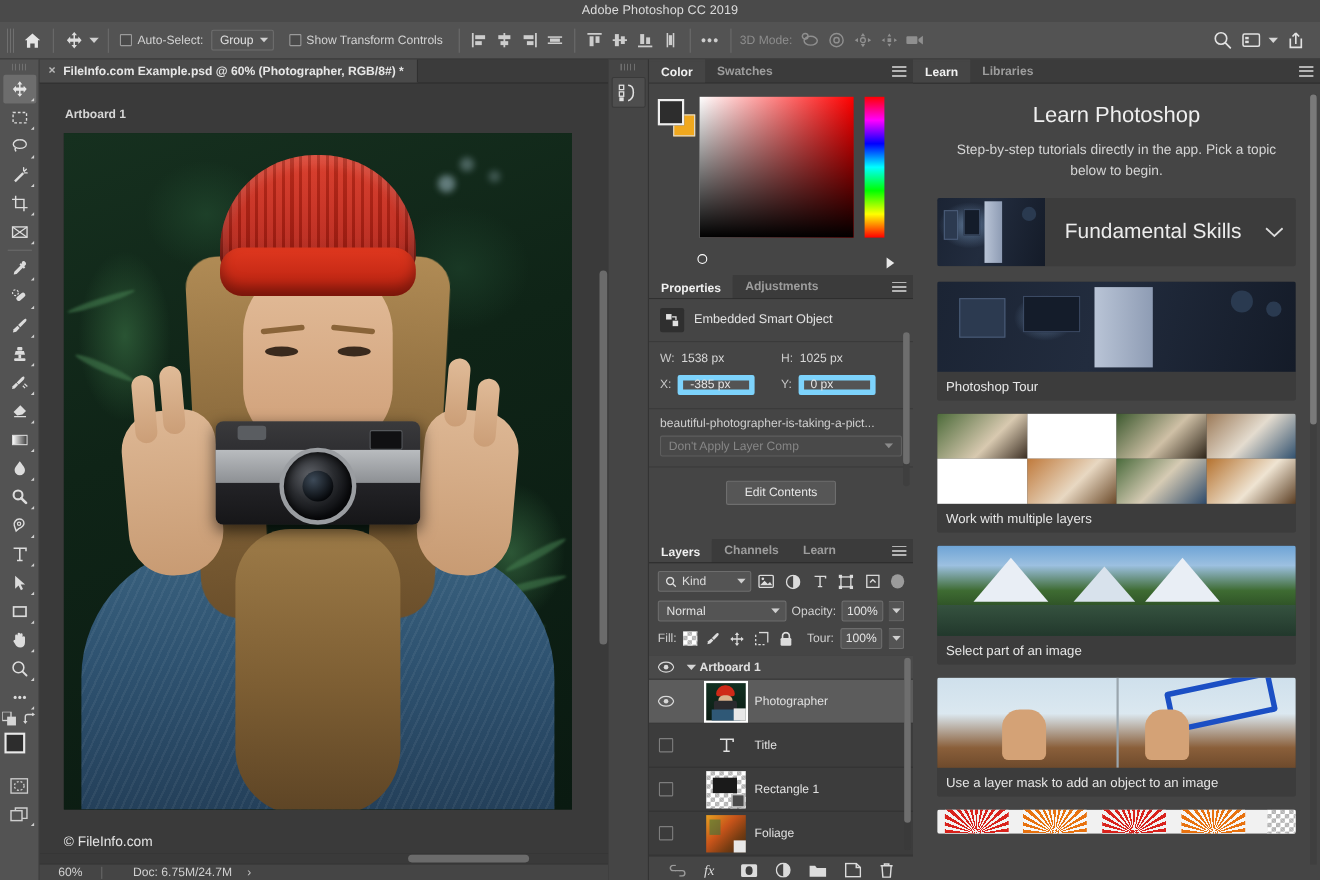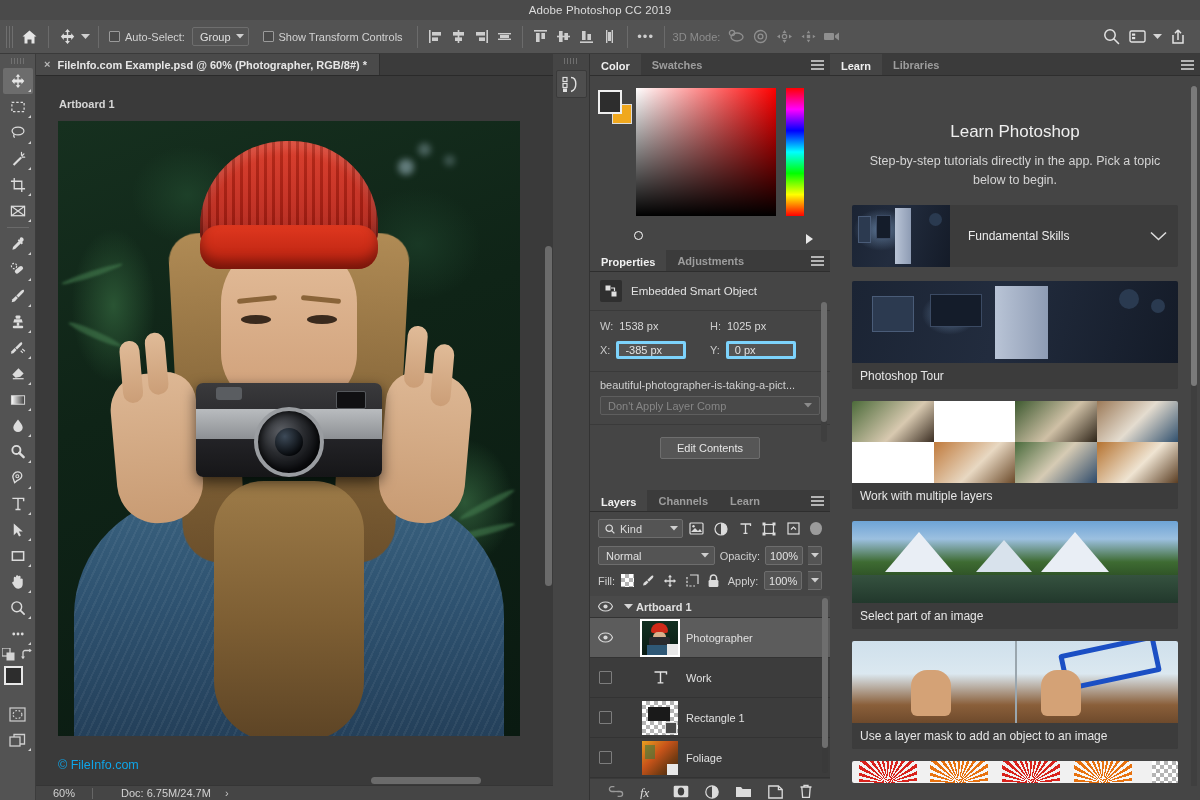--- a/index.html
+++ b/index.html
@@ -80,21 +80,21 @@
   
   .canvas-area {
     position:absolute; left:36px; top:76px; width:517px; height:700px;
     background:#3a3a3a; overflow:hidden;
   }
   .artboard-label { position:absolute; left:23px; top:22px; color:#d6d6d6; font-size:11px; font-weight:bold;}
   .artboard {
     position:absolute; left:22px; top:45px; width:462px; height:615px;
     background:#0d1a12; overflow:hidden;
   }
-  .watermark { position:absolute; left:22px; top:682px; color:#0ea5e9; font-size:12.5px;}
+  .watermark { position:absolute; left:22px; top:682px; color:#e5e5e5; font-size:12.5px;}
   .canvas-vscroll { position:absolute; right:0; top:0; width:9px; height:700px; background:#3a3a3a;}
   .canvas-vscroll i { position:absolute; left:1px; top:170px; width:7px; height:340px;
     background:#6b6b6b; border-radius:4px; display:block;}
   .canvas-hscroll { position:absolute; left:36px; top:776px; width:517px; height:9px; background:#3a3a3a;}
   .canvas-hscroll i { position:absolute; left:335px; top:1px; width:110px;height:7px;
     background:#6b6b6b;border-radius:4px;display:block;}
 
   
   .photo { position:absolute; inset:0; }
   .bg-forest { position:absolute; inset:0;
@@ -214,21 +214,21 @@
     border-top:5px solid transparent;border-bottom:5px solid transparent;border-left:7px solid #e8e8e8;}
 
   
   .prop-head { display:flex;align-items:center;gap:9px; padding:8px 10px; }
   .prop-ico { width:22px;height:22px;background:#2f2f2f;border-radius:2px;
               display:flex;align-items:center;justify-content:center;}
   .prop-row { display:flex; padding:3px 10px; font-size:11px; color:#cfcfcf; align-items:center;}
   .prop-cell { width:50%; display:flex; align-items:center; gap:6px;}
   .prop-k { color:#c9c9c9;}
   .prop-v { color:#d8d8d8;}
-  .prop-input { background:#545454;border:3px solid #7dd3fc;border-radius:2px;height:18px;
+  .prop-input { background:#545454;border:5px solid #7dd3fc;border-radius:2px;height:18px;
     display:flex;align-items:center;padding:0 6px;color:#e3e3e3;min-width:70px;}
   .prop-file { padding:7px 10px 3px; font-size:11px; color:#cfcfcf; white-space:nowrap; overflow:hidden;}
   .prop-select { margin:2px 10px 0; height:19px; background:#494949;border:1px solid #5e5e5e;
     border-radius:2px; display:flex;align-items:center;padding:0 7px;color:#868686;font-size:11px;
     justify-content:space-between;}
   .prop-btnwrap{ display:flex;justify-content:center; padding:12px 0 10px;}
   .prop-btn { background:#565656;border:1px solid #6e6e6e;border-radius:2px;padding:4px 16px;
     color:#e6e6e6;font-size:11px;}
   .prop-scroll{ position:absolute; right:3px; top:30px; width:6px; height:140px; background:#3f3f3f;border-radius:3px;}
   .prop-scroll i{ position:absolute;left:0;top:0;width:6px;height:120px;background:#6e6e6e;border-radius:3px;display:block;}
@@ -264,33 +264,33 @@
       linear-gradient(45deg,#b4b4b4 25%,#fff 25%,#fff 75%,#b4b4b4 75%);
     background-size:8px 8px; background-position:0 0,4px 4px; }
   .lay-bottom { height:28px; background:#454545; display:flex;align-items:center;justify-content:center;gap:16px;
     border-top:1px solid #3a3a3a;}
   .lay-scroll { position:absolute; right:2px; top:2px; width:6px; height:175px; background:#3a3a3a;border-radius:3px;}
   .lay-scroll i{ position:absolute;left:0;top:0;width:6px;height:150px;background:#6e6e6e;border-radius:3px;display:block;}
 
   
   .learn { position:absolute; left:830px; top:54px; width:370px; height:746px; background:#454545; overflow:hidden;}
   .learn-head { text-align:center; padding:18px 24px 14px; }
-  .learn-title { font-size:17px; color:#efefef; margin-bottom:10px;margin-top:28px;}
+  .learn-title { font-size:20px; color:#efefef; margin-bottom:10px;}
   .learn-sub { font-size:12.5px; color:#d4d4d4; line-height:1.55;}
   .card {
     margin:0 22px 12px; position:relative; border-radius:2px; overflow:hidden; background:#3c3c3c;
   }
   .card-img { height:82px; position:relative; }
   .card-cap { padding:6px 8px; font-size:12px; color:#e6e6e6; background:#3c3c3c;}
   .fund {
     margin:0 22px 14px; height:62px; background:#3c3c3c; display:flex;align-items:center; overflow:hidden;
     border-radius:2px;
   }
   .fund-img { width:98px; height:62px; flex:none; }
-  .fund-lbl { flex:1; font-size:12px; color:#ececec; padding-left:18px;}
+  .fund-lbl { flex:1; font-size:19px; color:#ececec; padding-left:18px;}
   .fund-chev { width:40px; display:flex;align-items:center;justify-content:center;}
   .learn-scroll{ position:absolute; right:3px; top:32px; width:6px; height:700px; background:#3f3f3f;}
   .learn-scroll i{position:absolute;left:0;top:0;width:6px;height:300px;background:#7a7a7a;border-radius:3px;display:block;}
 
   
   .art-room { background:
       radial-gradient(ellipse 40px 30px at 30% 40%, rgba(150,190,235,.5), transparent 70%),
       linear-gradient(105deg,#1b2434 0%,#222c3e 45%,#141b28 100%); }
   .art-room .door { position:absolute; left:44%; top:6%; width:16%; height:90%;
       background:linear-gradient(90deg,#b9c4d6,#8e9cb4); }
@@ -919,21 +919,21 @@
               <path d="M2 3v9h8" fill="none" stroke="#dcdcdc" stroke-width="1.2" stroke-dasharray="2.2 1.6"></path>
               <path d="M5 1h8v9" fill="none" stroke="#dcdcdc" stroke-width="1.2"></path>
             </svg>
         </span>
         <span class="lock-ico">
           <svg width="13" height="14" viewBox="0 0 13 14">
               <path d="M3.4 6V4.2a3.1 3.1 0 0 1 6.2 0V6" fill="none" stroke="#dcdcdc" stroke-width="1.5"></path>
               <rect x="1.6" y="6" width="9.8" height="7" rx="1.2" fill="#dcdcdc"></rect>
             </svg>
         </span>
-        <span class="opa-lbl" style="margin-left:auto;">Apply:</span>
+        <span class="opa-lbl" style="margin-left:auto;">Tour:</span>
         <span class="opa-val">100%</span>
         <span class="spin">
           <svg width="8" height="5" viewBox="0 0 8 5">
               <path d="M0 0 4 4.5 8 0z" fill="#cfcfcf"></path>
             </svg>
         </span>
       </div>
 
       <div class="layer-list" style="position:relative;height:182px;">
         <div class="layer-row group">
@@ -970,21 +970,21 @@
 
         <div class="layer-row">
           <span class="lr-eye">
               <span class="eyebox"></span>
             </span>
           <span class="lr-thumb" style="margin-left:22px;display:flex;align-items:center;justify-content:center;">
             <svg width="17" height="17" viewBox="0 0 17 17">
                 <path d="M2.5 3h12v2.6M8.5 3.4v10.4M5.6 13.9h5.8" fill="none" stroke="#e2e2e2" stroke-width="1.4"></path>
               </svg>
           </span>
-          <span class="lr-name">Work</span>
+          <span class="lr-name">Title</span>
         </div>
 
         <div class="layer-row">
           <span class="lr-eye">
               <span class="eyebox"></span>
             </span>
           <span class="lr-thumb checker" style="margin-left:22px;">
             <span style="position:absolute;left:6px;top:6px;width:22px;height:14px;background:#1a1a1a;"></span>
             <span style="position:absolute;right:1px;bottom:1px;width:12px;height:12px;background:#4a4a4a;border:1px solid #ddd;"></span>
           </span>

